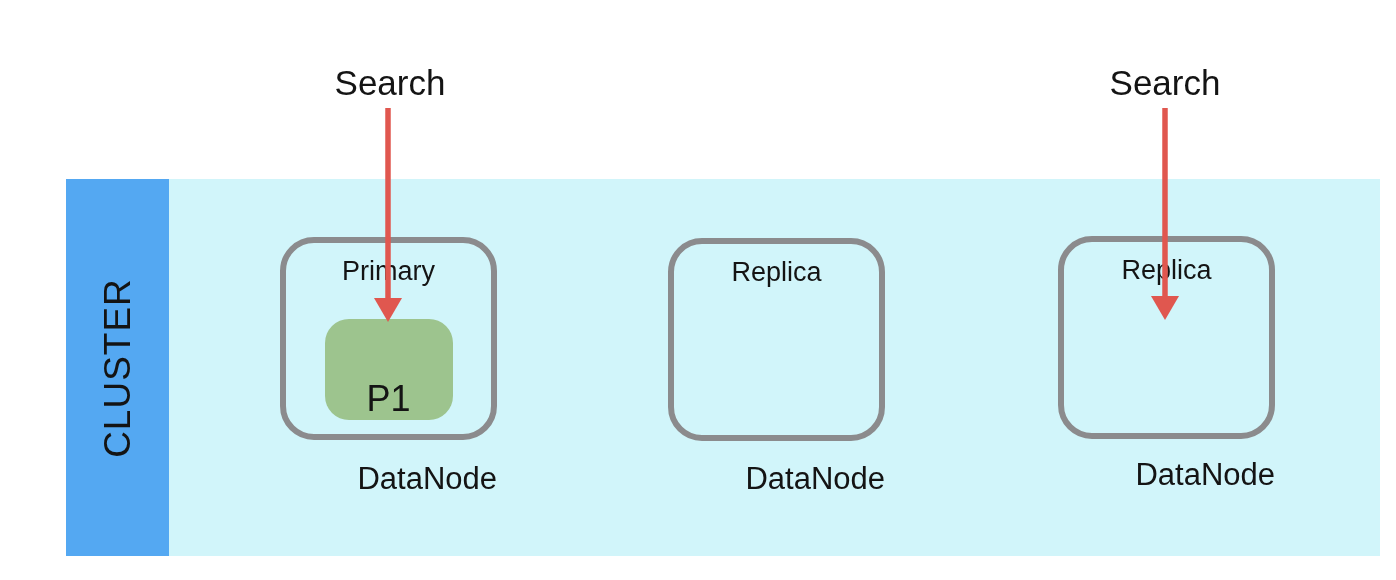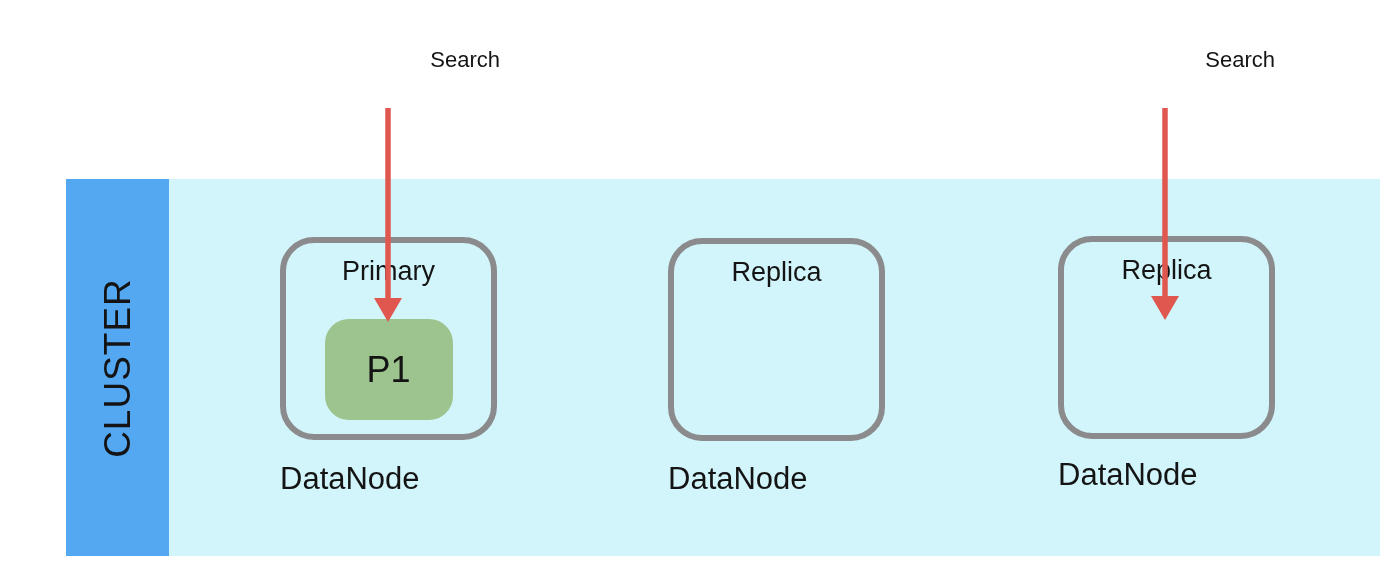--- a/index.html
+++ b/index.html
@@ -68,47 +68,47 @@
     color: var(--text);
   }
   .shard {
     position: absolute;
     top: 76px; left: 50%;
     transform: translateX(-50%);
     width: 128px; height: 101px;
     border-radius: 24px;
     background: var(--shard-fill);
     display: flex;
-    align-items: center;
+    align-items: flex-end;
     justify-content: center;
   }
   .shard-label {
     font-size: 36px;
     color: var(--text);
   }
   
   .caption {
     position: absolute;
     width: 217px;
     top: 462px;
-    text-align: left;
+    text-align: right;
     font-size: 31px;
     line-height: 1.1;
     color: var(--text);
   }
   .caption-1 { left: 280px; }
   .caption-2 { left: 668px; }
   .caption-3 { left: 1058px; top: 458px; }
   
   .search-label {
     position: absolute;
-    top: 48px;
+    top: 64px;
     width: 220px;
-    text-align: right;
-    font-size: 22px;
+    text-align: center;
+    font-size: 35px;
     line-height: 1.1;
     color: var(--text);
   }
   .search-1 { left: 280px; }  
   .search-2 { left: 1055px; } 
   
   .arrows {
     position: absolute;
     left: 0; top: 0;
     width: 1396px; height: 580px;

